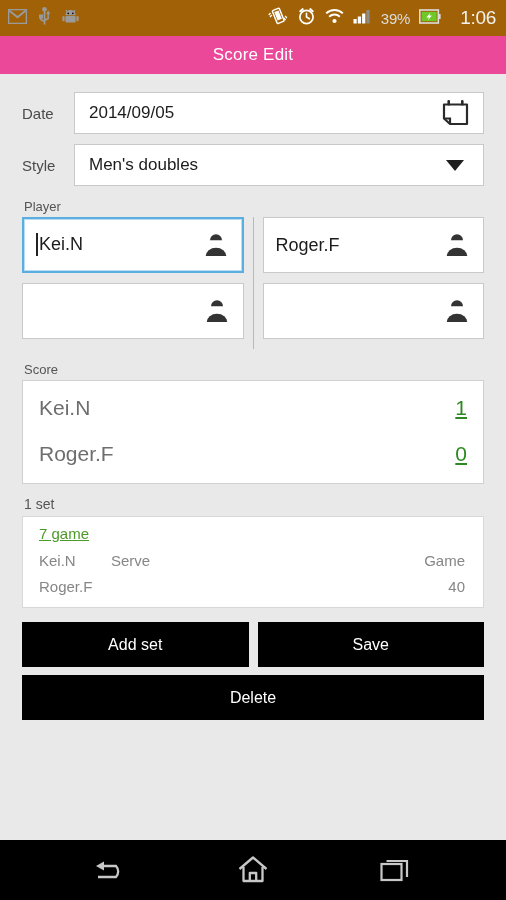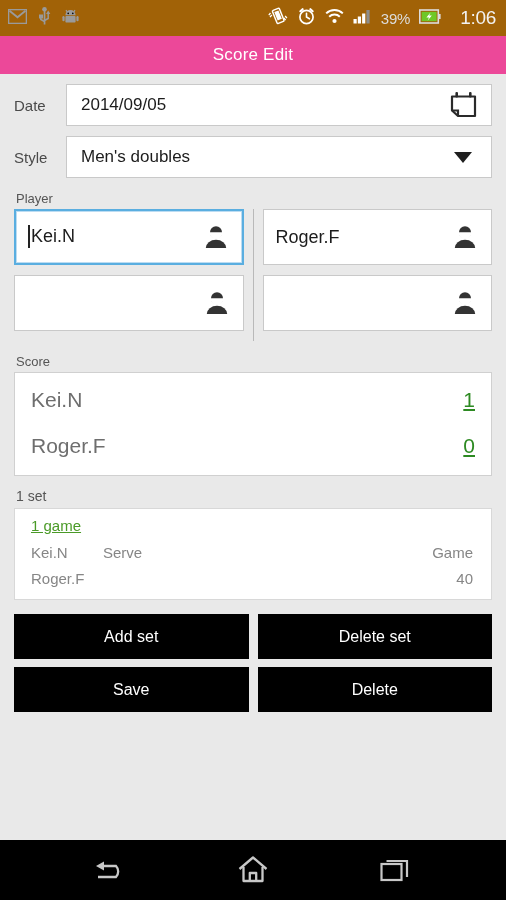--- a/index.html
+++ b/index.html
@@ -59,21 +59,21 @@
     display: flex;
     align-items: center;
     justify-content: center;
     letter-spacing: 0.2px;
   }
 
   
   .content {
     flex: 1 1 auto;
     background: #e9e9e9;
-    padding: 0;
+    padding: 8px;
     overflow: hidden;
   }
 
   
   .form-row {
     display: flex;
     align-items: center;
     padding: 0 14px;
     margin-top: 10px;
   }
@@ -432,36 +432,35 @@
         <span class="score-value">1</span>
       </div>
       <div class="score-row">
         <span class="score-name">Roger.F</span>
         <span class="score-value">0</span>
       </div>
     </div>
 
     <div class="set-label">1 set</div>
     <div class="set-box">
-      <div class="game-link">1 game</div>
+      <div class="game-link">7 game</div>
       <div class="set-row">
         <span class="set-player">Kei.N</span>
         <span class="set-serve">Serve</span>
         <span class="set-score">Game</span>
       </div>
       <div class="set-row">
         <span class="set-player">Roger.F</span>
         <span class="set-serve"></span>
         <span class="set-score">40</span>
       </div>
     </div>
 
     <div class="btn-grid">
       <button class="btn">Add set</button>
-      <button class="btn">Delete set</button>
       <button class="btn">Save</button>
       <button class="btn">Delete</button>
     </div>
 
   </div>
 
   <div class="nav-bar">
     <div class="nav-btn">
       <svg width="38" height="26" viewBox="0 0 38 26">
         <path d="M6 20 H24 a8 8 0 0 0 0 -11 H10" fill="none" stroke="#c8c8c8" stroke-width="2.3"></path>

